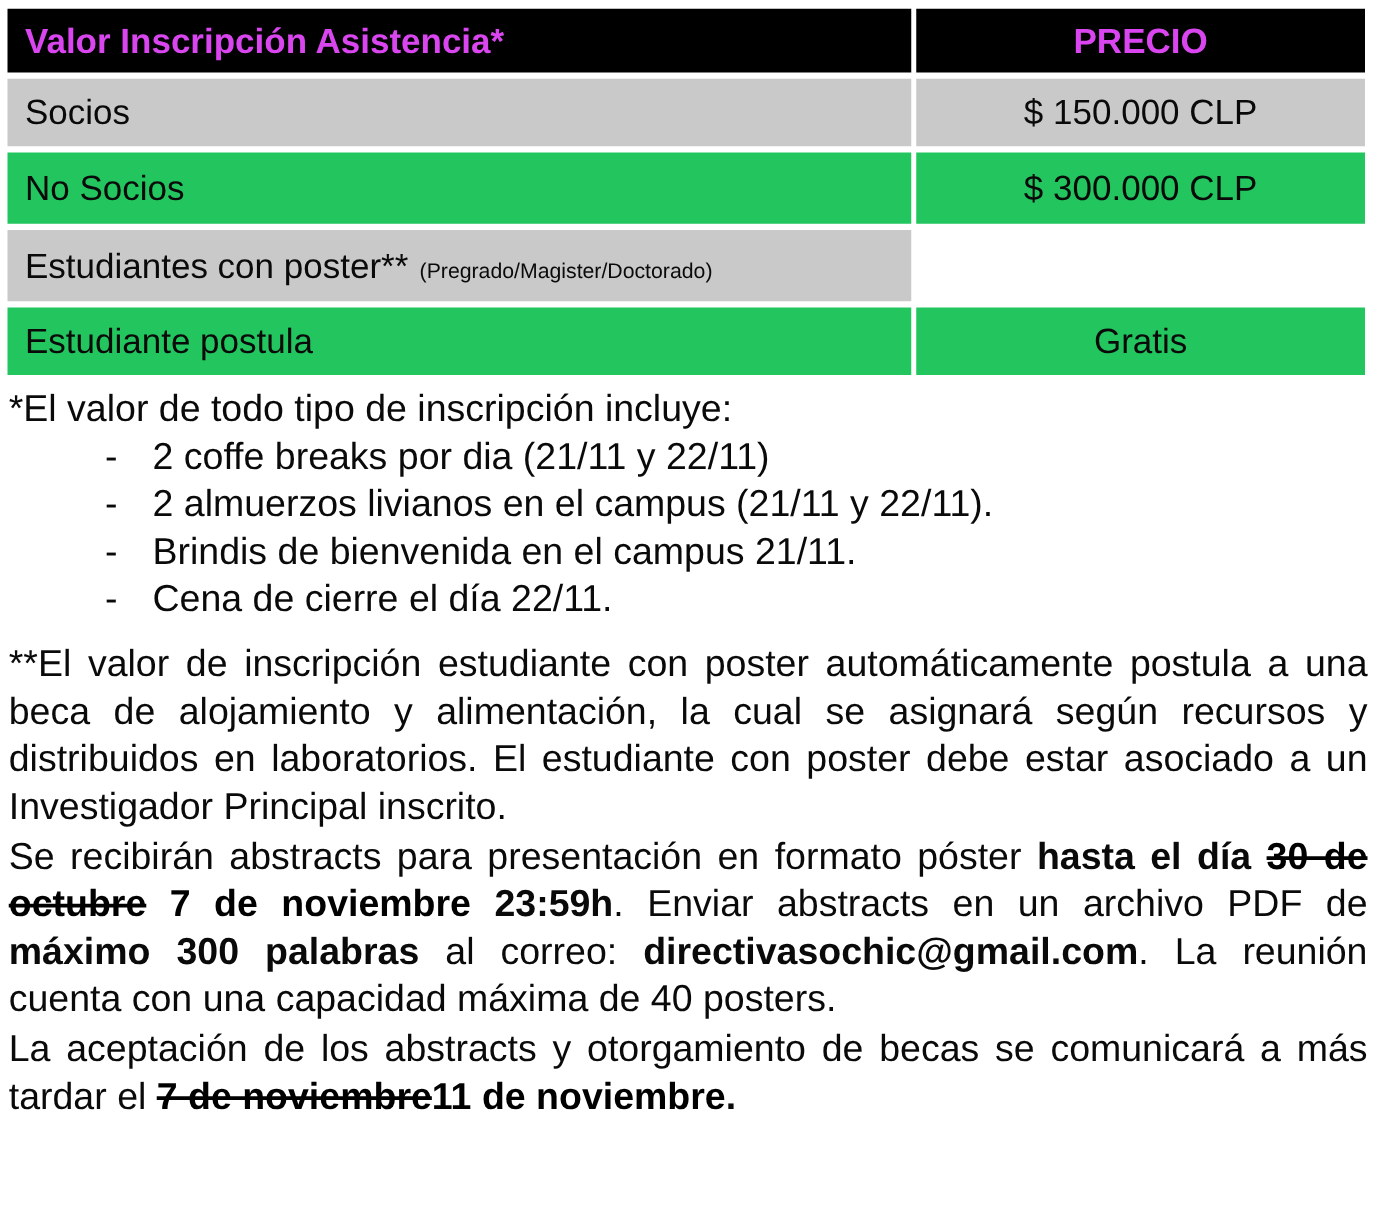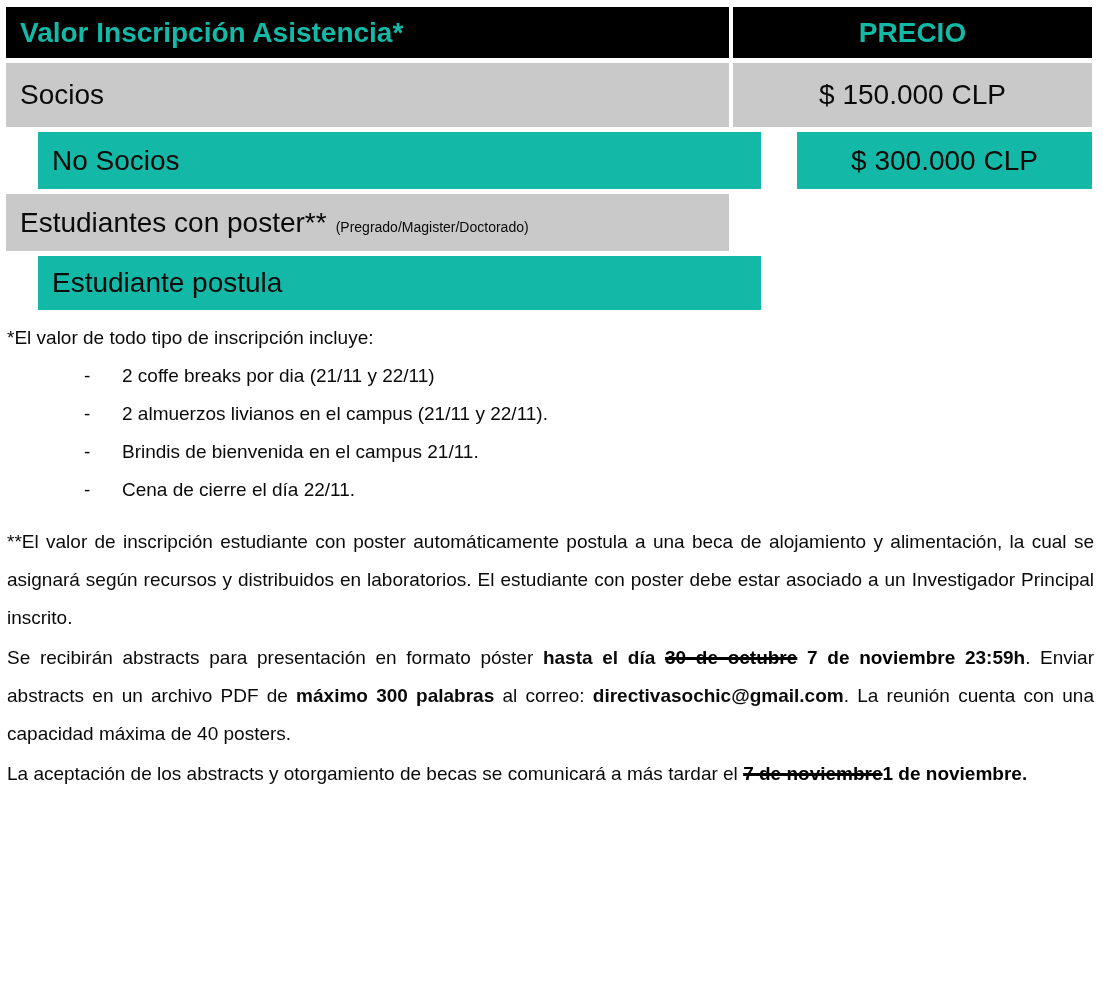--- a/index.html
+++ b/index.html
@@ -36,39 +36,39 @@
   }
   .cell-r {
     flex: 1;
     display: flex;
     align-items: center;
     justify-content: center;
     text-align: center;
   }
   .header .cell {
     background: #000000;
-    color: #14b8a6;
+    color: #d946ef;
     font-weight: bold;
   }
   .h-header { height: 51px; }
-  .h-r0 { height: 64px; }
+  .h-r0 { height: 54px; }
   .h-r1 { height: 57px; }
   .h-r2 { height: 57px; }
   .h-r3 { height: 54px; }
   .bg-dark  { background: #c9c9c9; }
-  .bg-light { background: #14b8a6; margin-left: 32px; }
+  .bg-light { background: #22c55e; }
   .small-note {
-    font-size: 14px;
+    font-size: 17px;
     margin-left: 9px;
   }
 
   
   .content {
     padding: 4px 9px 0 7px;
-    font-size: 19px;
+    font-size: 30px;
     line-height: 38px;
   }
   .line { text-align: left; }
   .bullet-row { padding-left: 77px; }
   .dash-col {
     display: inline-block;
     width: 38px;
   }
   p.para {
     margin: 2px 0 0 0;
@@ -103,33 +103,34 @@
   </div>
 
   <div class="t-row h-r2">
     <div class="cell cell-l bg-dark">
       <div><span>Estudiantes con poster**</span><span class="small-note">(Pregrado/Magister/Doctorado)</span></div>
     </div>
   </div>
 
   <div class="t-row h-r3">
     <div class="cell cell-l bg-light">Estudiante postula</div>
+    <div class="cell cell-r bg-light">Gratis</div>
   </div>
 
 </div>
 
 <div class="content">
 
   <div class="line">*El valor de todo tipo de inscripción incluye:</div>
 
   <div class="bullet-row"><span class="dash-col">-</span><span>2 coffe breaks por dia (21/11 y 22/11)</span></div>
   <div class="bullet-row"><span class="dash-col">-</span><span>2 almuerzos livianos en el campus (21/11 y 22/11).</span></div>
   <div class="bullet-row"><span class="dash-col">-</span><span>Brindis de bienvenida en el campus 21/11.</span></div>
   <div class="bullet-row"><span class="dash-col">-</span><span>Cena de cierre el día 22/11.</span></div>
 
   <p class="para gap-before">**El valor de inscripción estudiante con poster automáticamente postula a una beca de alojamiento y alimentación, la cual se asignará según recursos y distribuidos en laboratorios. El estudiante con poster debe estar asociado a un Investigador Principal inscrito.</p>
 
   <p class="para"><span>Se recibirán abstracts para presentación en formato póster </span><span class="b">hasta el día </span><span class="b red strike">30 de octubre</span><span class="b red"> 7 de noviembre </span><span class="b">23:59h</span><span>. Enviar abstracts en un archivo PDF de </span><span class="b">máximo 300 palabras</span><span> al correo: </span><span class="b">directivasochic@gmail.com</span><span>. La reunión cuenta con una capacidad máxima de 40 posters.</span></p>
 
 
-  <p class="para"><span>La aceptación de los abstracts y otorgamiento de becas se comunicará a más tardar el </span><span class="b red strike">7 de noviembre</span><span class="b red">1 de noviembre</span><span class="b">.</span></p>
+  <p class="para"><span>La aceptación de los abstracts y otorgamiento de becas se comunicará a más tardar el </span><span class="b red strike">7 de noviembre</span><span class="b red">11 de noviembre</span><span class="b">.</span></p>
 
 </div>
 
 </body></html>

